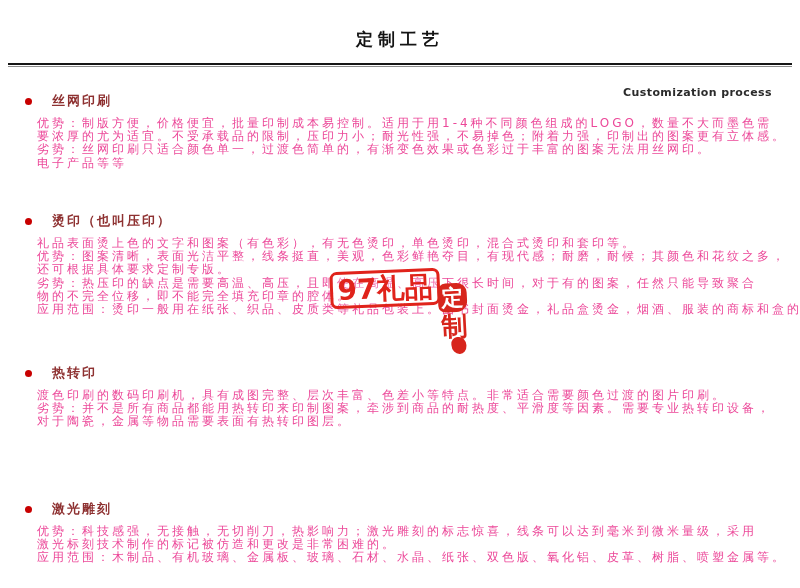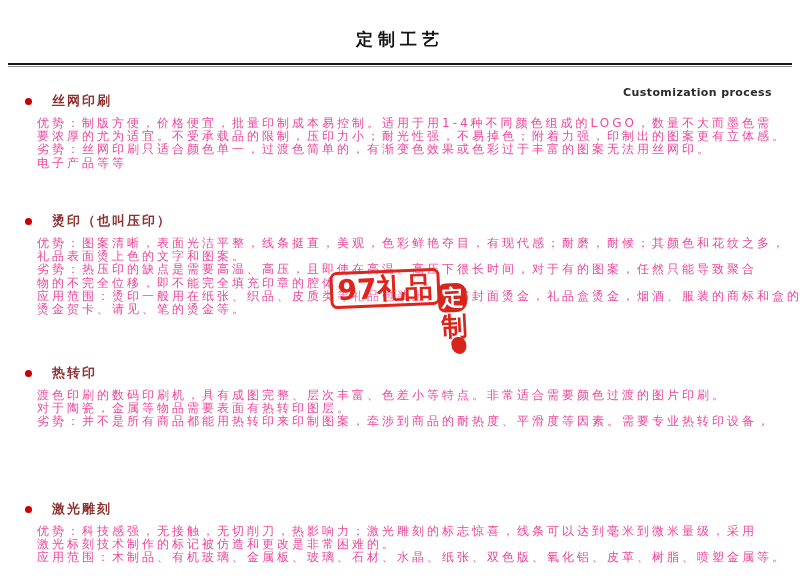--- a/index.html
+++ b/index.html
@@ -69,38 +69,38 @@
         <div class="line">电子产品等等</div>
       </div>
   </section>
 
   <section class="sec s2">
     <div class="sec-head">
       <span class="bullet"></span>
       <span class="sec-title">烫印（也叫压印）</span>
     </div>
     <div class="sec-body">
+        <div class="line">礼品表面烫上色的文字和图案（有色彩），有无色烫印，单色烫印，混合式烫印和套印等。</div>
         <div class="line">优势：图案清晰，表面光洁平整，线条挺直，美观，色彩鲜艳夺目，有现代感；耐磨，耐候；其颜色和花纹之多，</div>
-        <div class="line">礼品表面烫上色的文字和图案。</div>
+        <div class="line">还可根据具体要求定制专版。</div>
         <div class="line">劣势：热压印的缺点是需要高温、高压，且即使在高温、高压下很长时间，对于有的图案，任然只能导致聚合</div>
         <div class="line">物的不完全位移，即不能完全填充印章的腔体。</div>
         <div class="line">应用范围：烫印一般用在纸张、织品、皮质类等礼品包装上。图书封面烫金，礼品盒烫金，烟酒、服装的商标和盒的</div>
-        <div class="line">烫金贺卡、请见、笔的烫金等。</div>
       </div>
   </section>
 
   <section class="sec s3">
     <div class="sec-head">
       <span class="bullet"></span>
       <span class="sec-title">热转印</span>
     </div>
     <div class="sec-body">
         <div class="line">渡色印刷的数码印刷机，具有成图完整、层次丰富、色差小等特点。非常适合需要颜色过渡的图片印刷。</div>
+        <div class="line">劣势：并不是所有商品都能用热转印来印制图案，牵涉到商品的耐热度、平滑度等因素。需要专业热转印设备，</div>
         <div class="line">对于陶瓷，金属等物品需要表面有热转印图层。</div>
-        <div class="line">劣势：并不是所有商品都能用热转印来印制图案，牵涉到商品的耐热度、平滑度等因素。需要专业热转印设备，</div>
       </div>
   </section>
 
   <section class="sec s4">
     <div class="sec-head">
       <span class="bullet"></span>
       <span class="sec-title">激光雕刻</span>
     </div>
     <div class="sec-body">
         <div class="line">优势：科技感强，无接触，无切削刀，热影响力；激光雕刻的标志惊喜，线条可以达到毫米到微米量级，采用</div>

